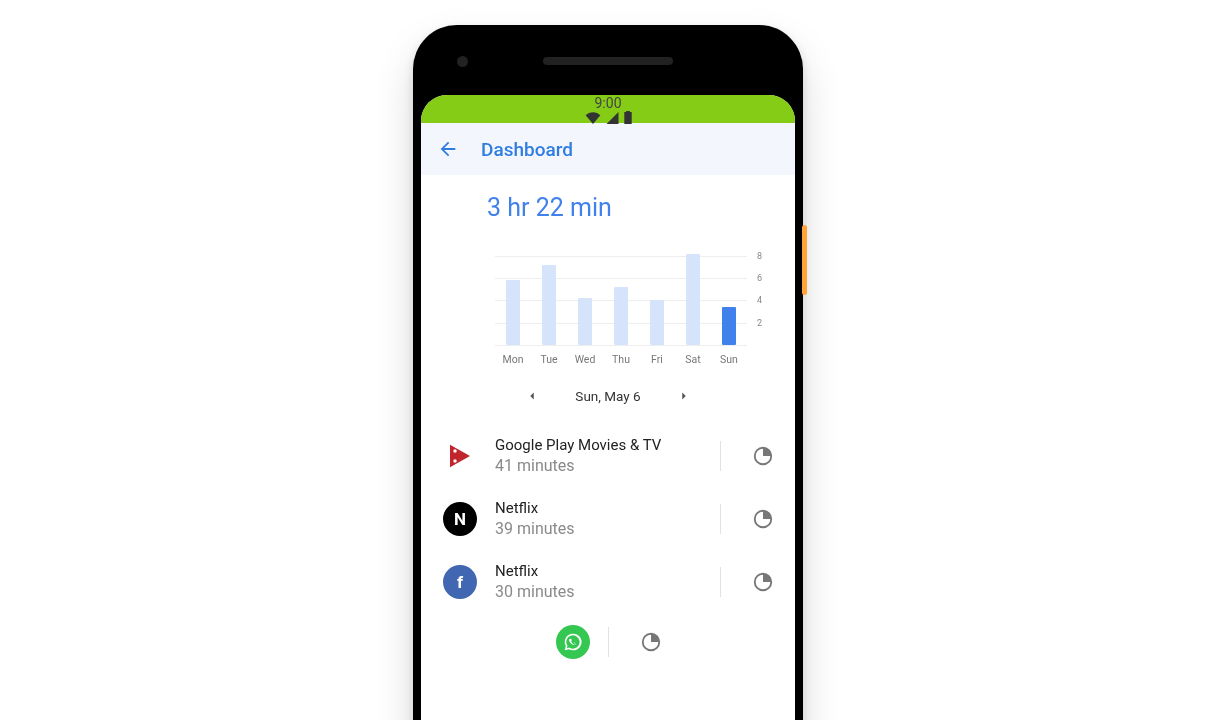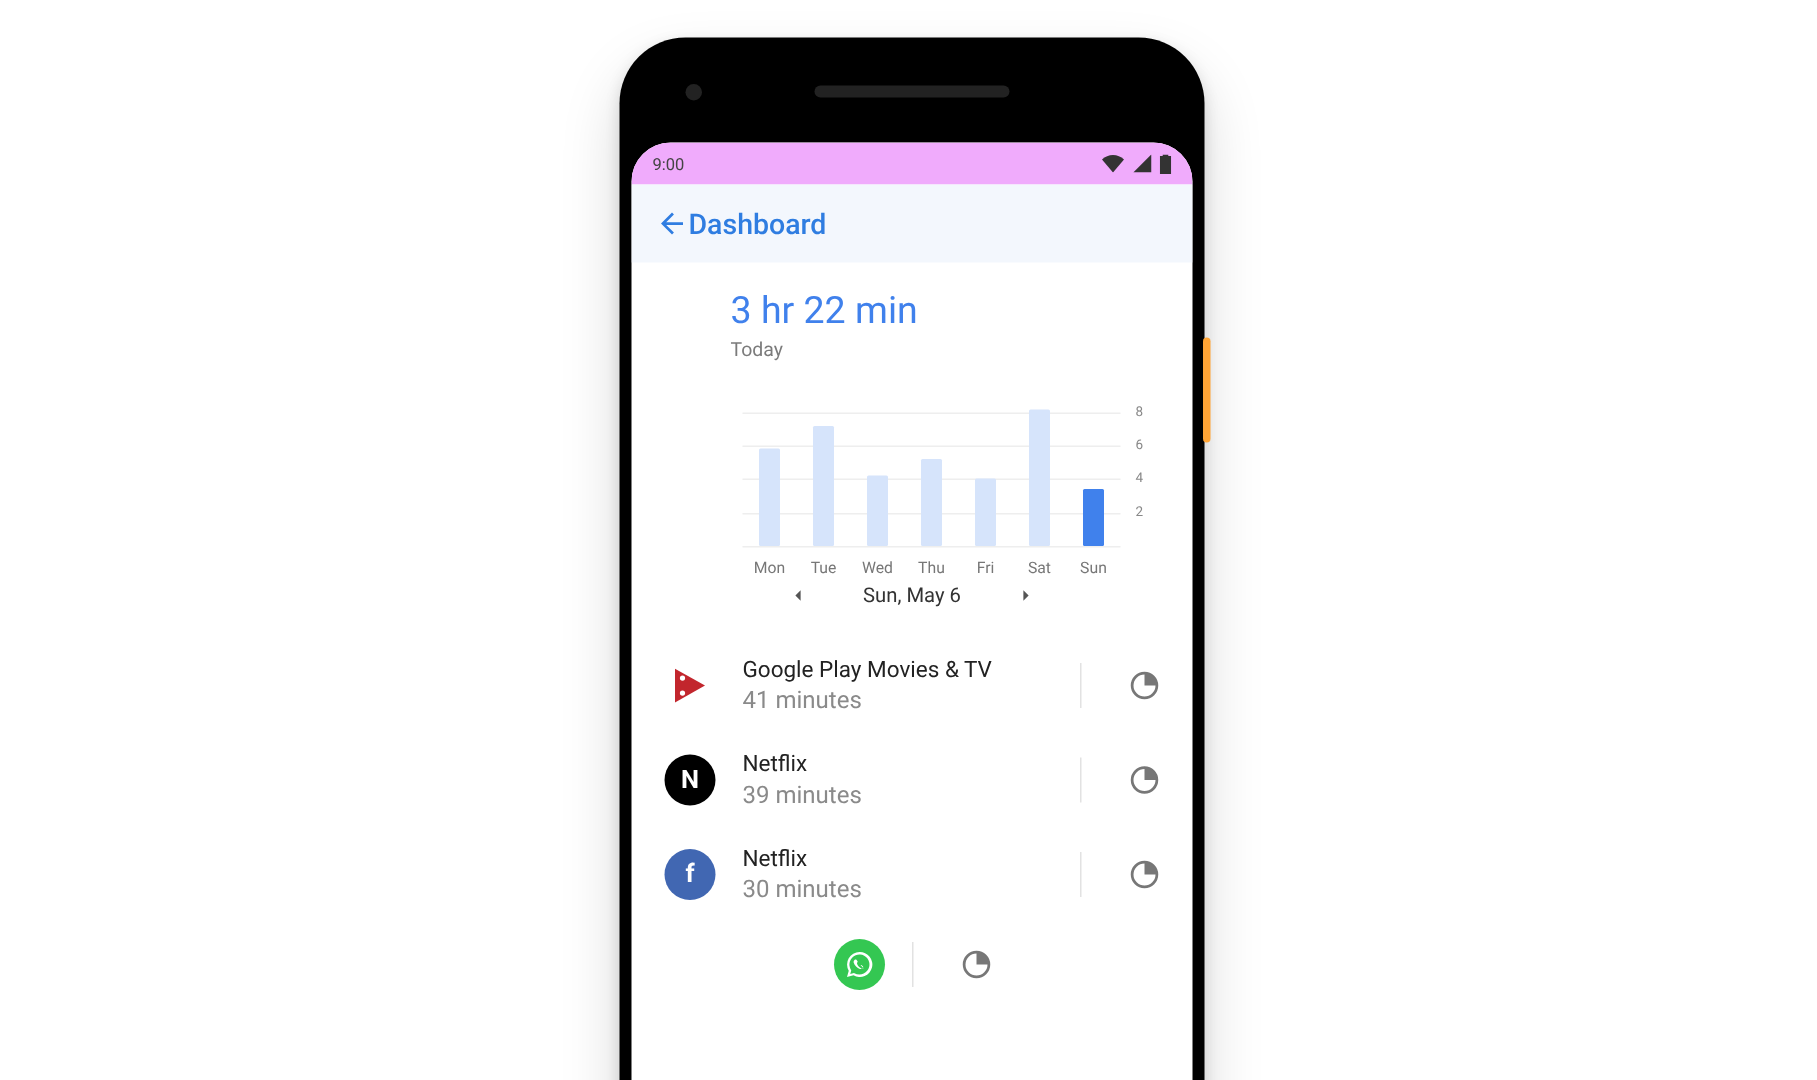--- a/index.html
+++ b/index.html
@@ -59,37 +59,39 @@
     top: 70px;
     bottom: 12px;
     background: #fff;
     border-radius: 26px 26px 0 0;
     overflow: hidden;
   }
 
   
   .statusbar {
     height: 28px;
-    background: #f0abfc;
+    background: #84cc16;
     display: flex;
     align-items: center;
     padding: 0 14px;
-    font-size: 11px;
+    font-size: 14px;
     color: #444;
+    flex-direction: column;
   }
   .statusbar .spacer { flex: 1; }
   .status-icons { display: flex; align-items: center; gap: 5px; }
   .status-icons svg { display: block; }
 
   
   .appbar {
     height: 52px;
     background: #f3f7fd;
     display: flex;
     align-items: center;
+    gap: 22px;
     padding: 0 16px;
   }
   .appbar .back svg { display: block; }
   .appbar .title {
     color: #2f7de1;
     font-size: 19px;
     font-weight: 500;
   }
 
   
@@ -169,21 +171,21 @@
     display: flex;
     justify-content: space-around;
     font-size: 10.5px;
     color: #777;
     align-items: center;
   }
   .xlabels span { width: 28px; text-align: center; }
 
   
   .date-nav {
-    margin-top: 4px;
+    margin-top: 22px;
     display: flex;
     align-items: center;
     justify-content: center;
     gap: 36px;
     font-size: 13.5px;
     color: #333;
     text-align: right;
   }
   .date-nav .arrow { cursor: pointer; color: #555; }
   .date-nav .arrow svg { display:block; }
@@ -271,21 +273,20 @@
         <svg width="22" height="22" viewBox="0 0 24 24">
             <path fill="#2f7de1" d="M20 11H7.8l5.6-5.6L12 4l-8 8 8 8 1.4-1.4L7.8 13H20z"></path>
           </svg>
       </span>
       <span class="title">Dashboard</span>
     </div>
 
 
     <div class="summary">
       <div class="big">3 hr 22 min</div>
-      <div class="sub">Today</div>
     </div>
 
     <div class="chart-wrap">
       <div class="chart-grid" id="chart-grid">
           <div class="gridline" style="top: 76.4706%;"></div>
           <div class="gridline" style="top: 52.9412%;"></div>
           <div class="gridline" style="top: 29.4118%;"></div>
           <div class="gridline" style="top: 5.88235%;"></div>
           <div class="gridline" style="top: 100%;"></div>
         </div>

